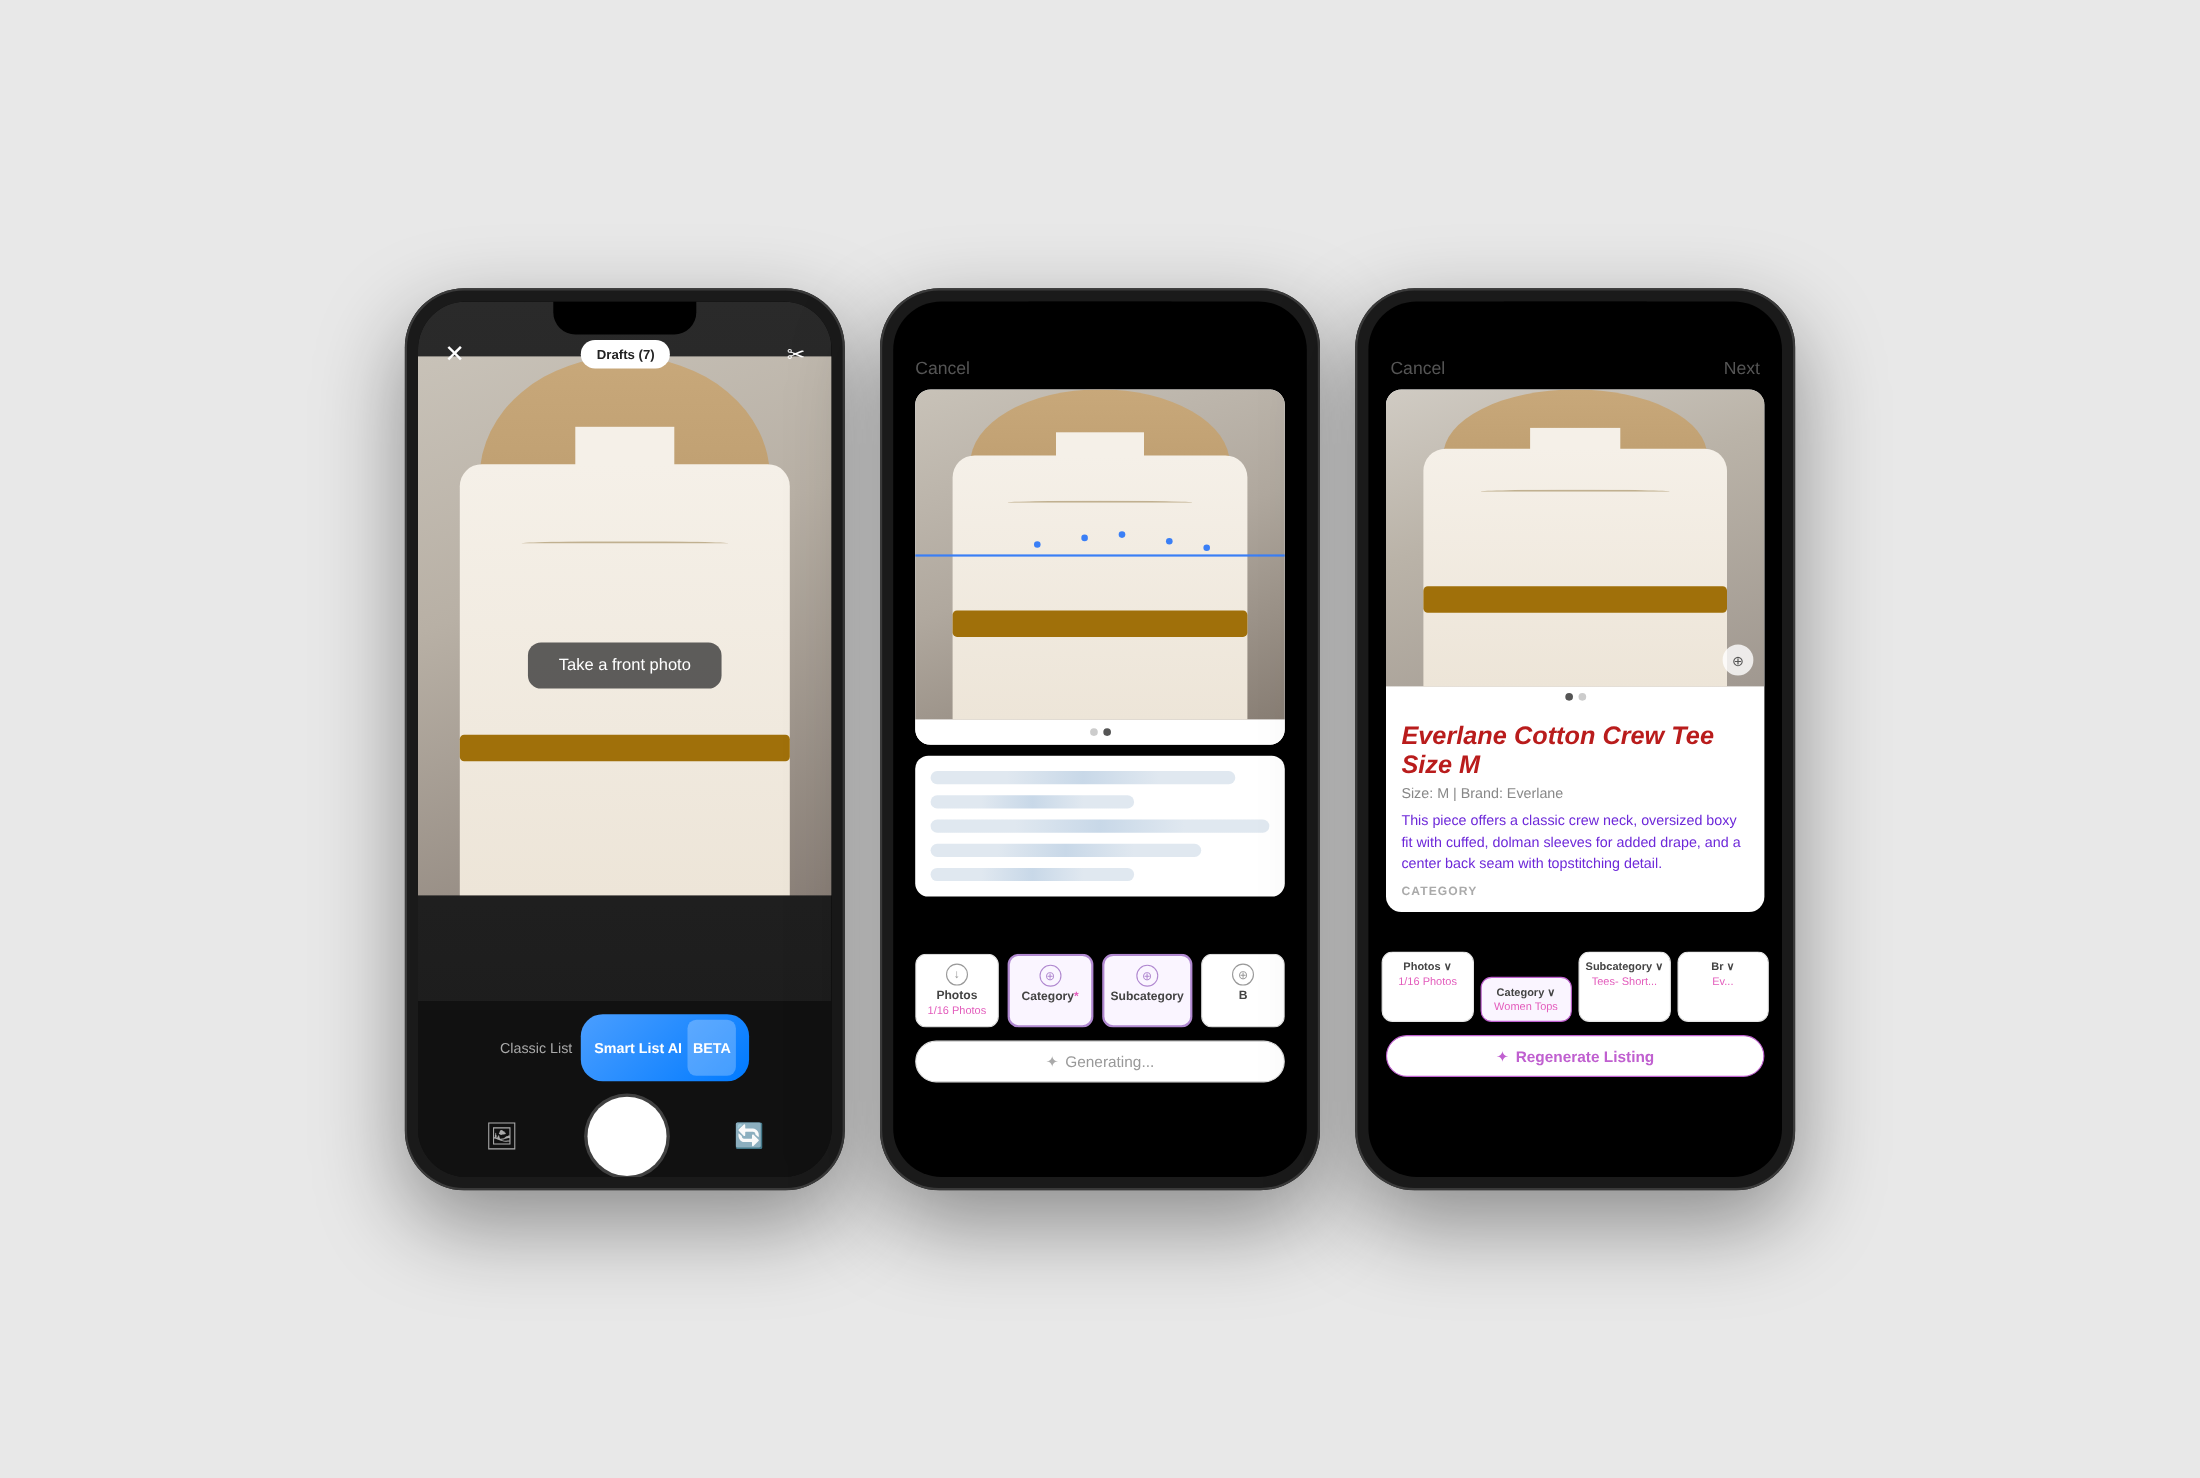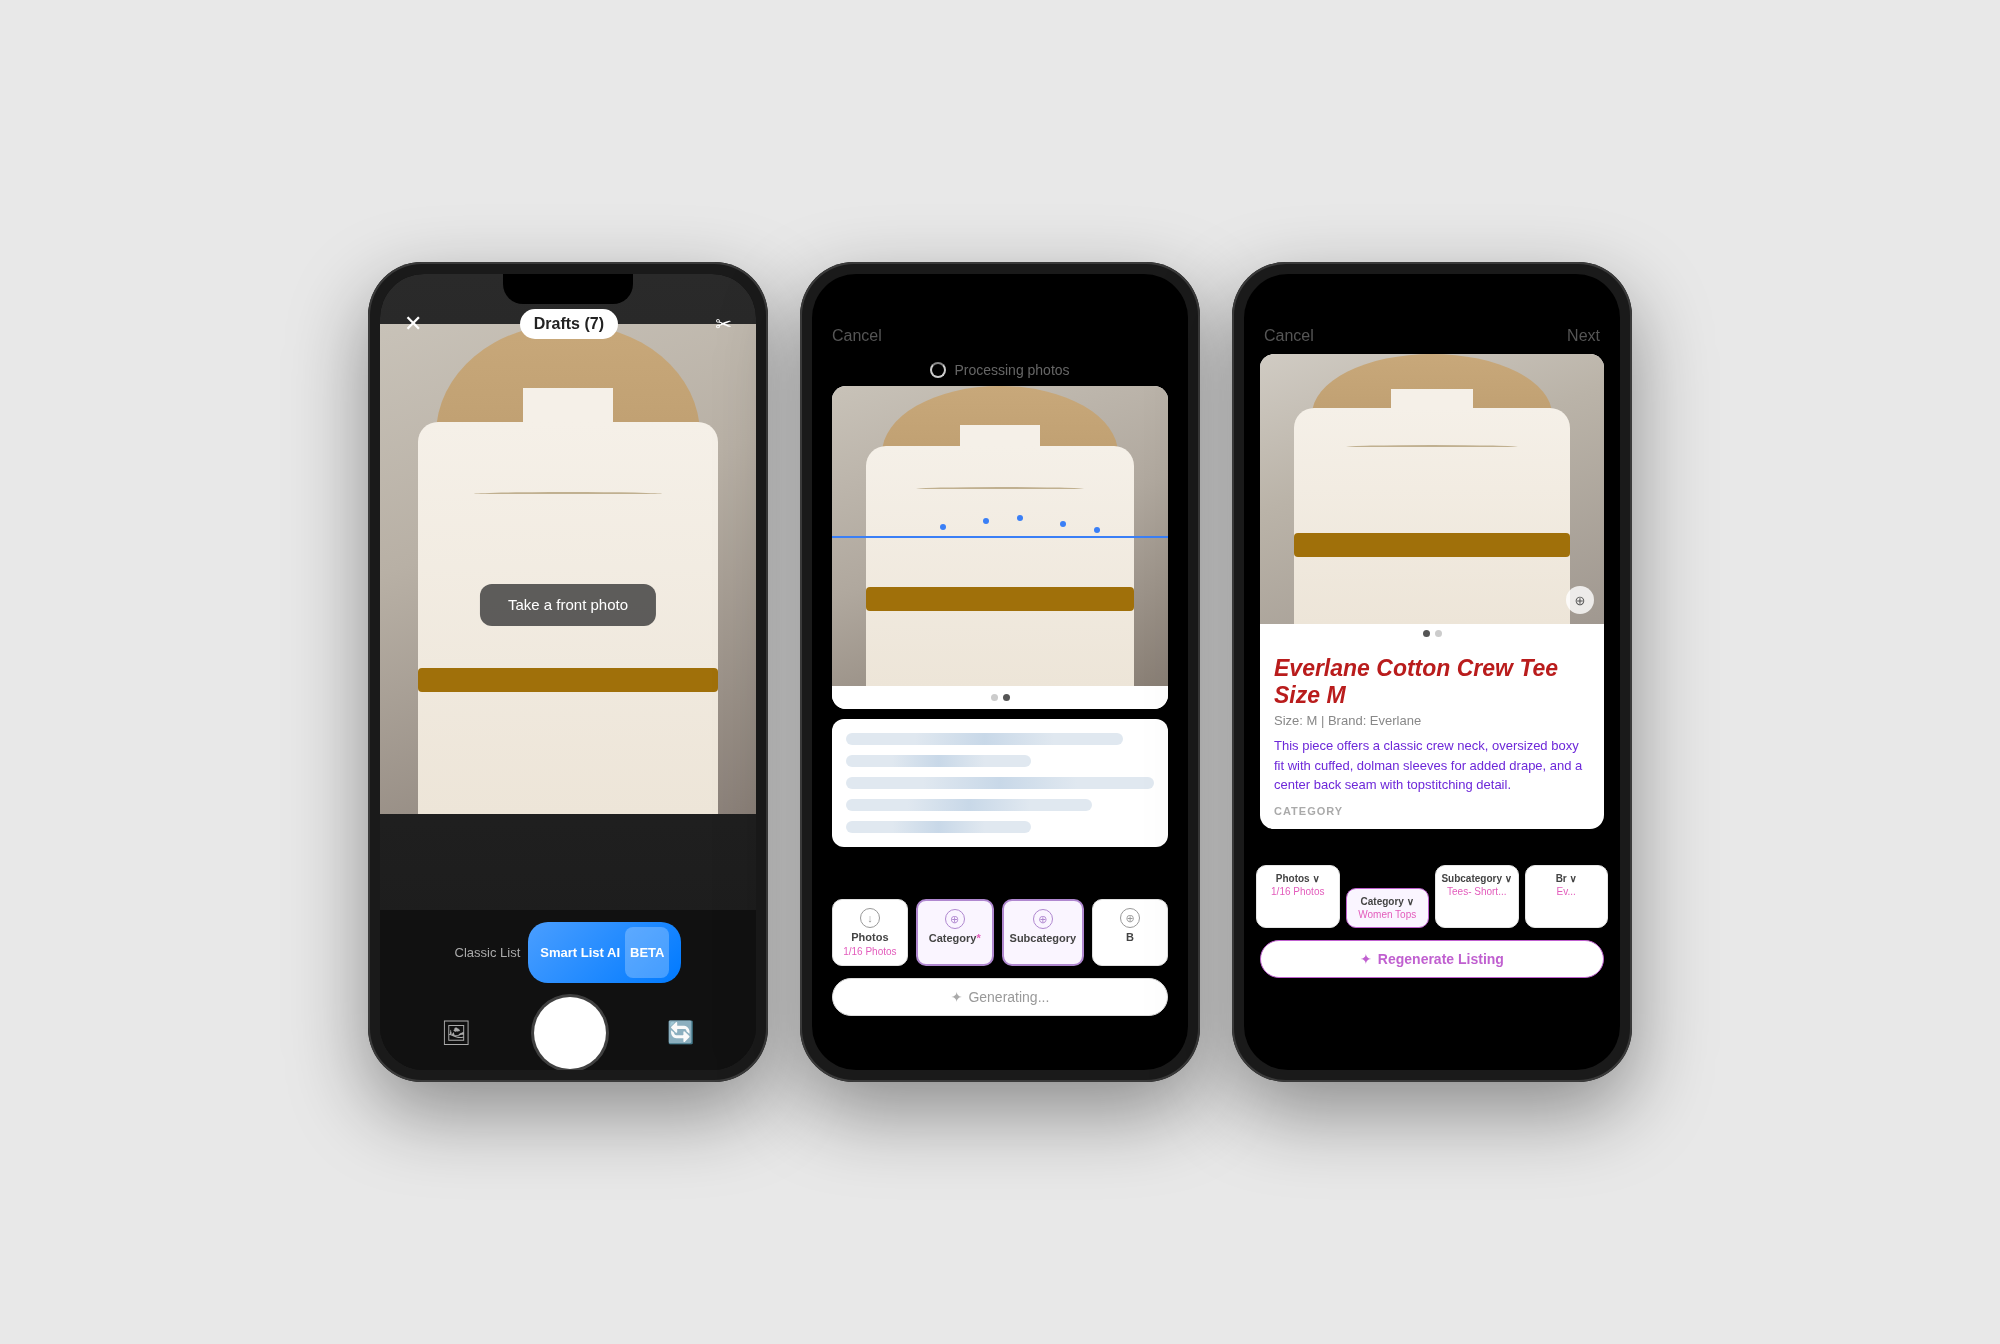--- a/index.html
+++ b/index.html
@@ -84,21 +84,21 @@
     }
     .camera-close-btn {
       color: white;
       font-size: 22px;
       font-weight: 300;
     }
     .drafts-badge {
       background: white;
       border-radius: 20px;
       padding: 6px 14px;
-      font-size: 16px;
+      font-size: 12px;
       font-weight: 600;
       color: #222;
     }
     .camera-scissors {
       color: white;
       font-size: 20px;
     }
 
     
     .take-photo-overlay {
@@ -606,24 +606,20 @@
             <span class="battery-icon">▊</span>
           </div>
         </div>
 
         <div class="phone2-navbar">
           <span class="nav-cancel">Cancel</span>
           <span class="nav-title">Listing Preview</span>
           <span class="nav-next"> </span>
         </div>
 
-        <div class="processing-banner">
-          <div class="processing-spinner"></div>
-          <span class="processing-text">Processing photos</span>
-        </div>
 
         <div class="listing-photo-card">
           <div class="listing-photo-img">
             <div class="person-illustration">
               <div class="person-head-bg"></div>
               <div class="person-neck"></div>
               <div class="person-body"></div>
               <div class="necklace"></div>
               <div class="belt"></div>
             </div>

